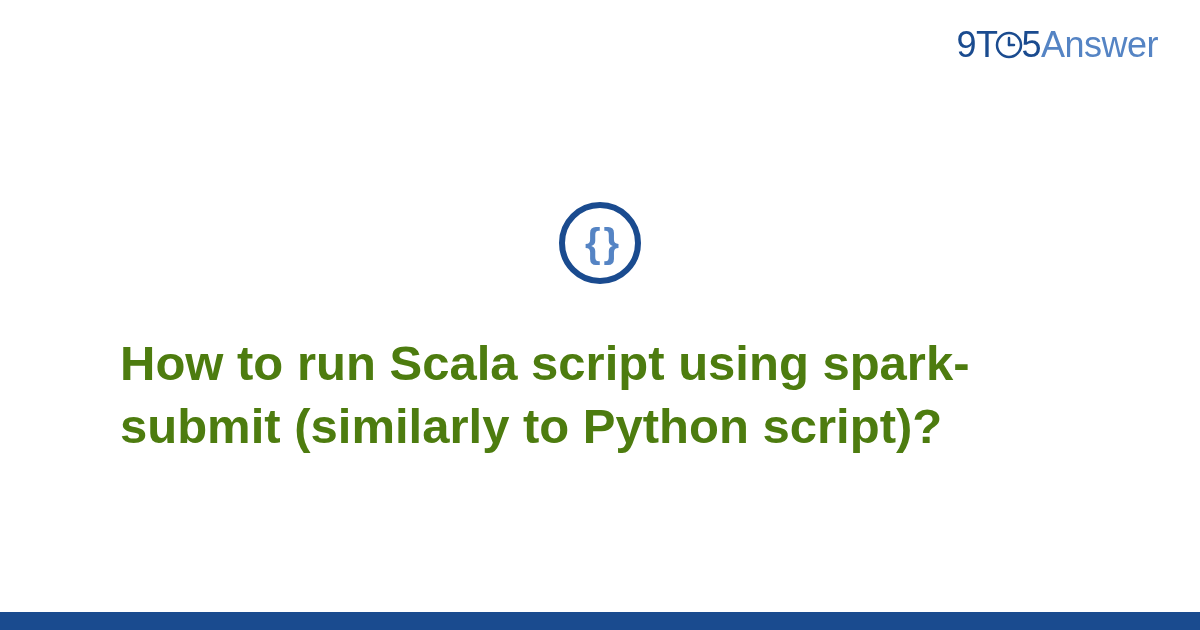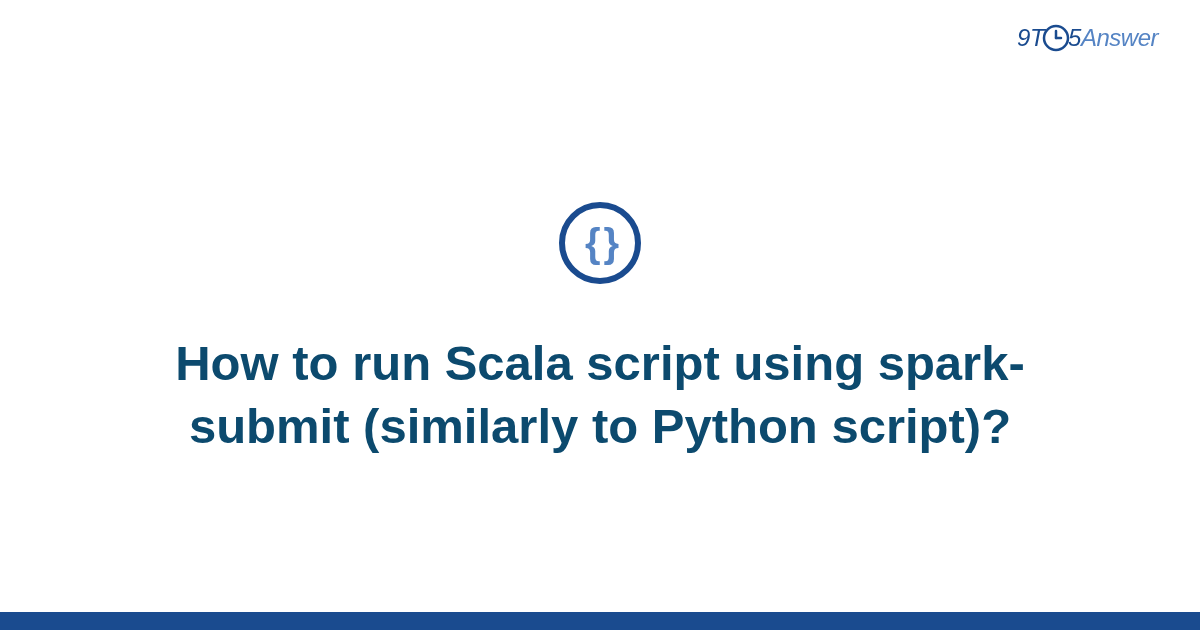--- a/index.html
+++ b/index.html
@@ -14,24 +14,23 @@
       font-family: -apple-system, BlinkMacSystemFont, "Segoe UI", Helvetica, Arial, sans-serif;
       background: #ffffff;
       position: relative;
       overflow: hidden;
     }
     
     .logo {
       position: absolute;
       top: 24px;
       right: 42px;
-      font-size: 24px;
+      font-size: 36px;
       font-weight: 400;
       letter-spacing: -0.5px;
-      font-style: italic;
     }
     
     .logo-9t {
       color: #1a4b8f;
       font-weight: 500;
     }
     
     .logo-clock {
       display: inline-flex;
       align-items: center;
@@ -78,22 +77,21 @@
       font-size: 40px;
       font-weight: 700;
       color: #5584c4;
       letter-spacing: -4px;
       font-family: "Segoe UI", Arial, sans-serif;
     }
     
     .title {
       font-size: 49px;
       font-weight: 700;
-      color: #0c4a6e;
-      text-align: center;
+      color: #4d7c0f;
       line-height: 1.28;
       max-width: 960px;
     }
     
     .footer-bar {
       position: absolute;
       bottom: 0;
       left: 0;
       width: 100%;
       height: 18px;

